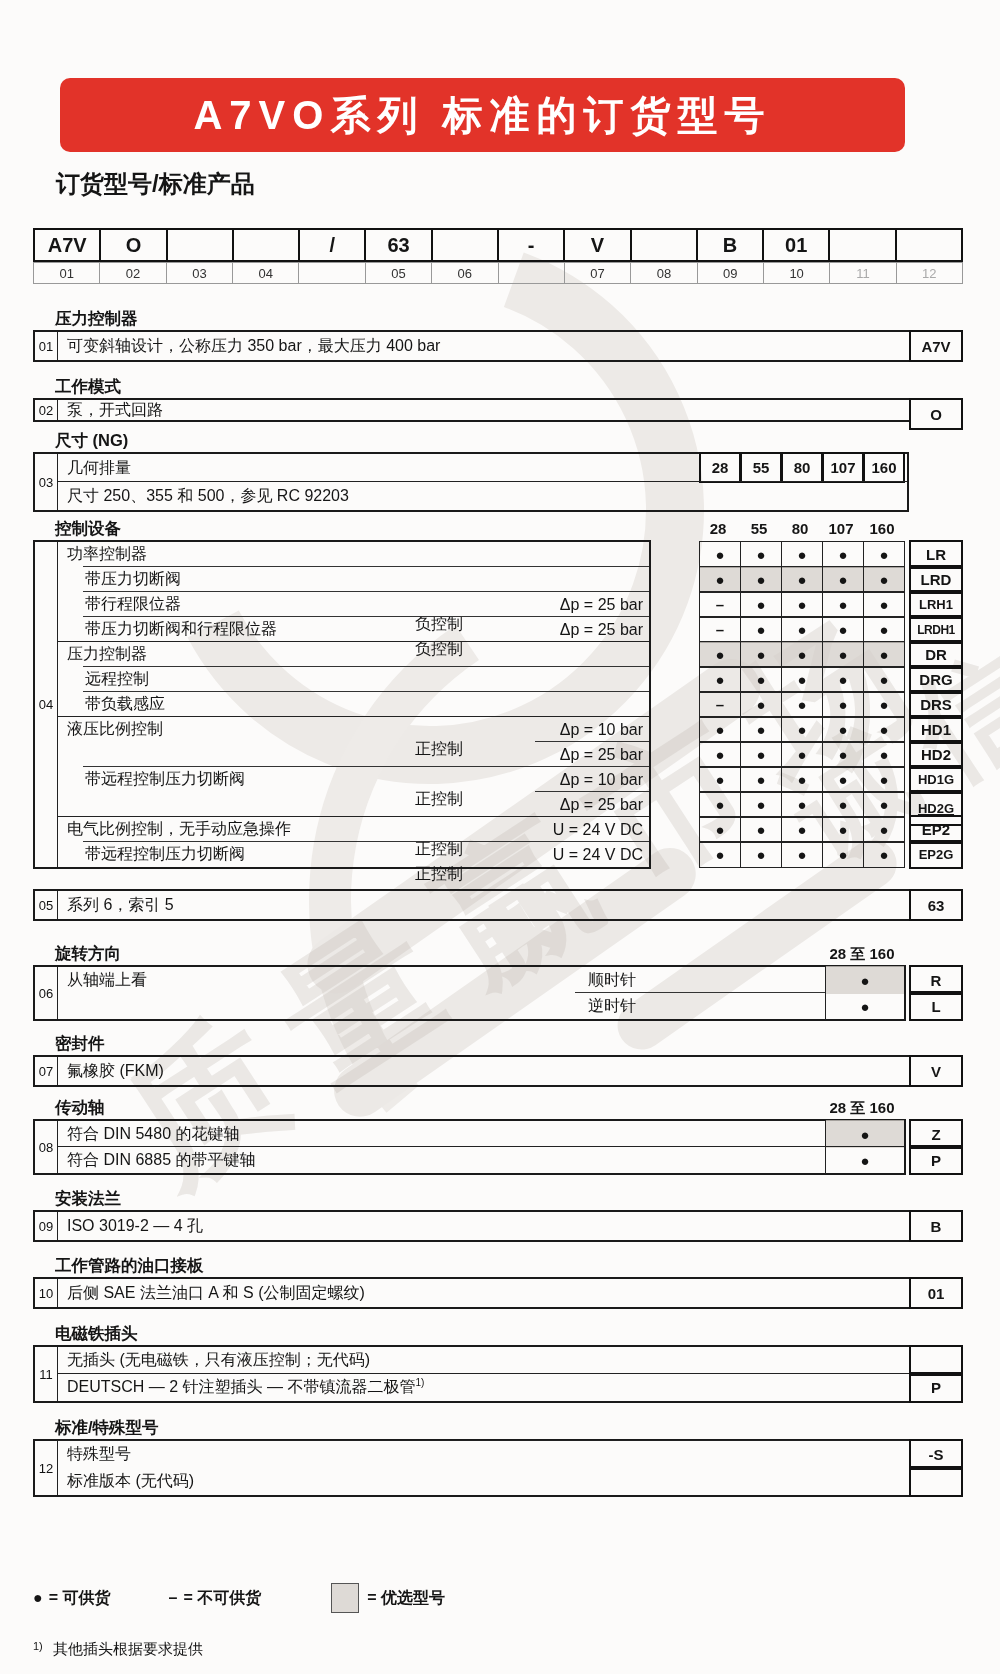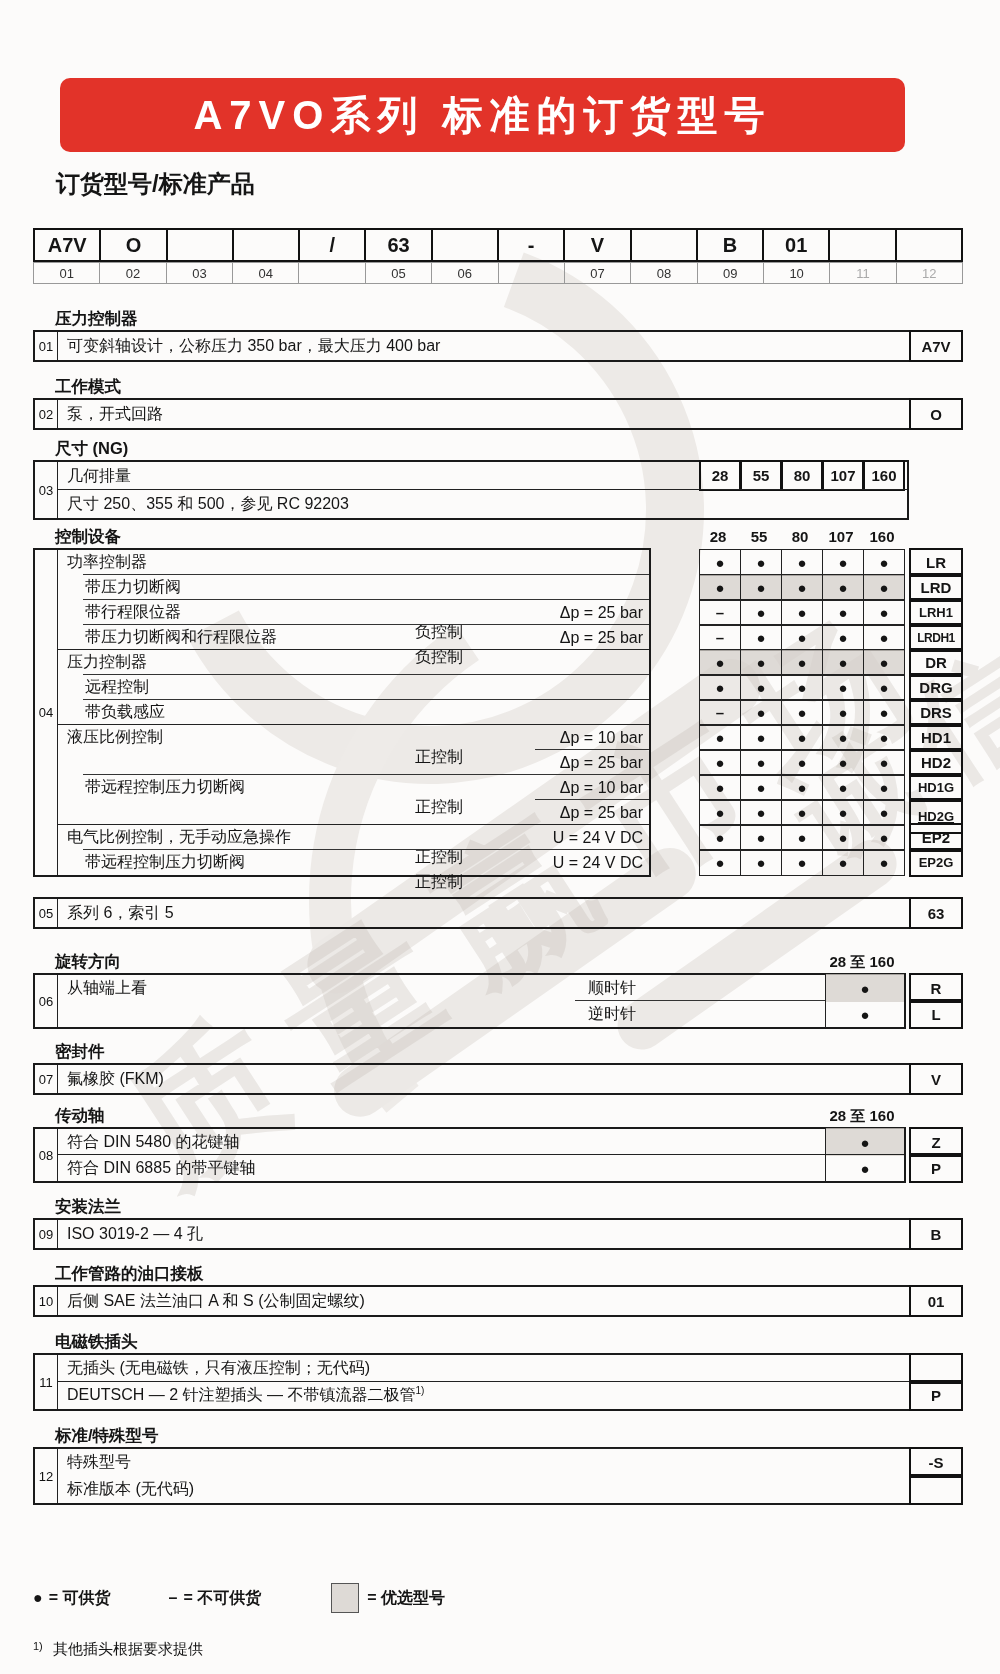--- a/index.html
+++ b/index.html
@@ -143,21 +143,21 @@
               <span>可变斜轴设计，公称压力 350 bar，最大压力 400 bar</span>
             </div>
             <div class="codebox" style="top: -2px; height: 32px;">A7V</div>
           </div>
         </div>
       </div>
       <div class="section" style="margin-bottom: 10px;">
         <div class="sec-heading"><span>工作模式</span></div>
         <div class="secbox" style="width: 874px;">
           <div class="numcol">02</div>
-          <div class="srow" style="height: 28px;">
+          <div class="srow" style="height: 20px;">
             <div class="rlabel">
               <span>泵，开式回路</span>
             </div>
             <div class="codebox" style="top: -2px; height: 32px;">O</div>
           </div>
         </div>
       </div>
       <div class="section" style="margin-bottom: 8px;">
         <div class="sec-heading"><span>尺寸 (NG)</span></div>
         <div class="secbox" style="width: 872px;">

